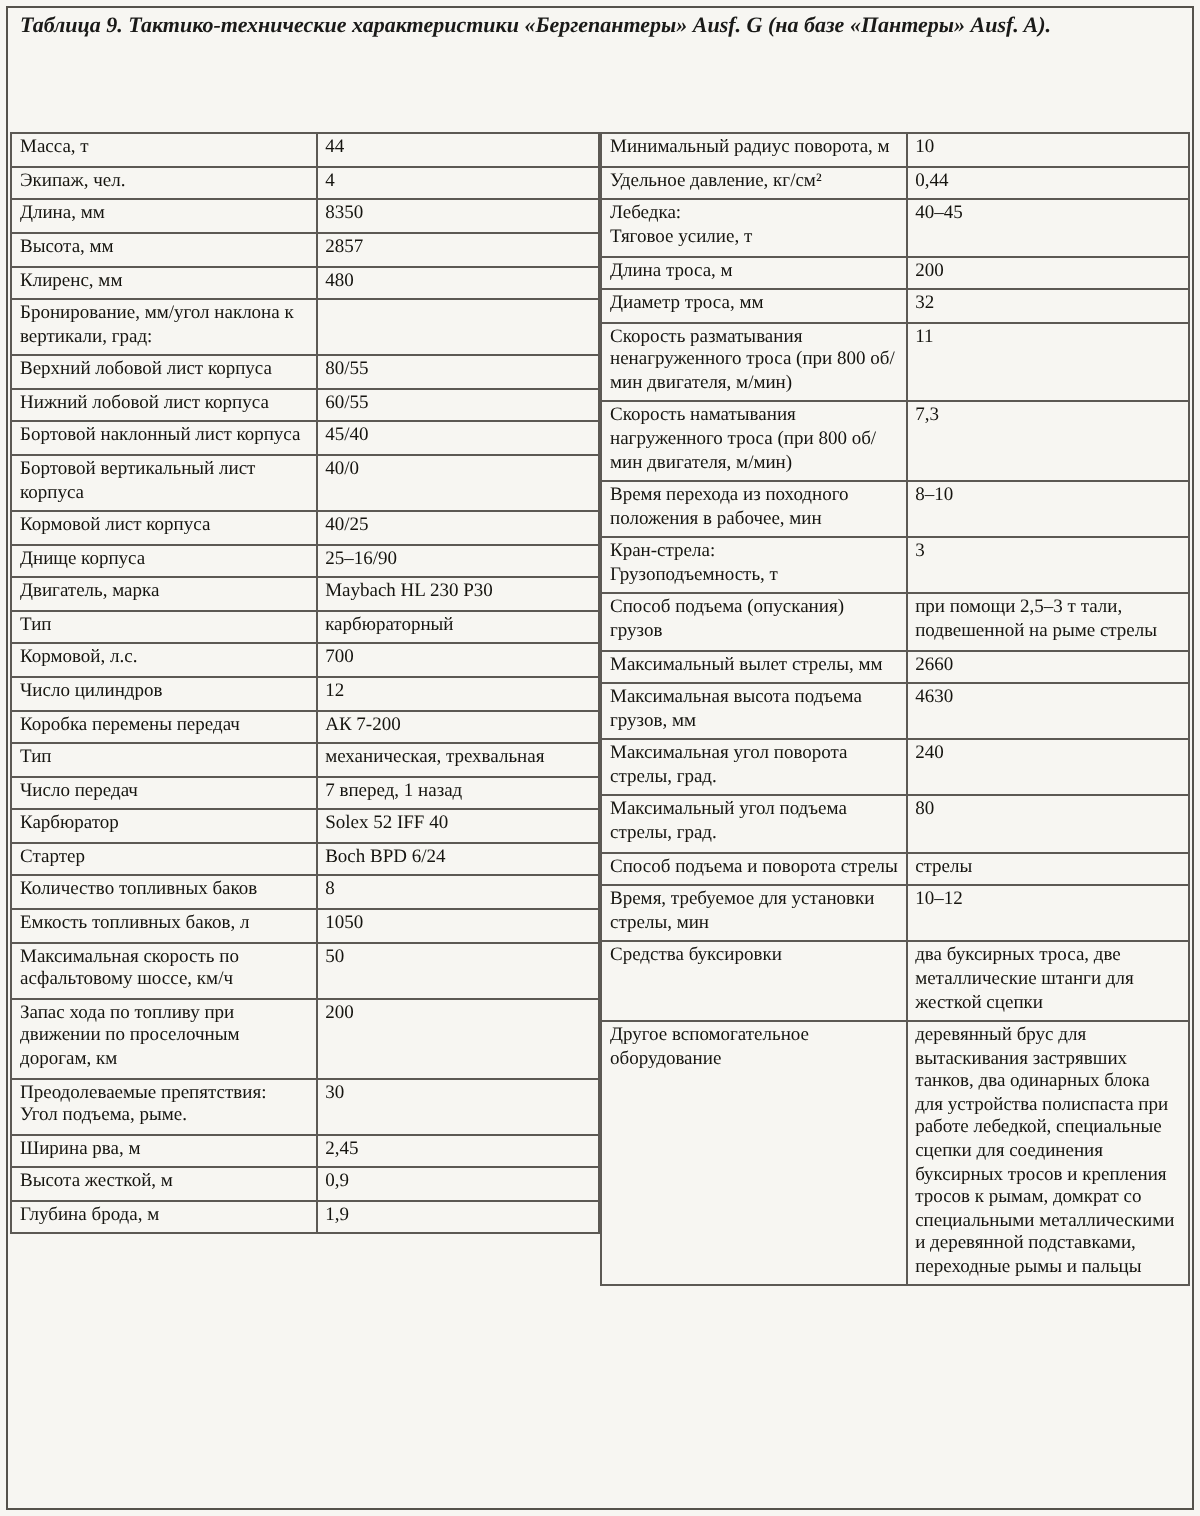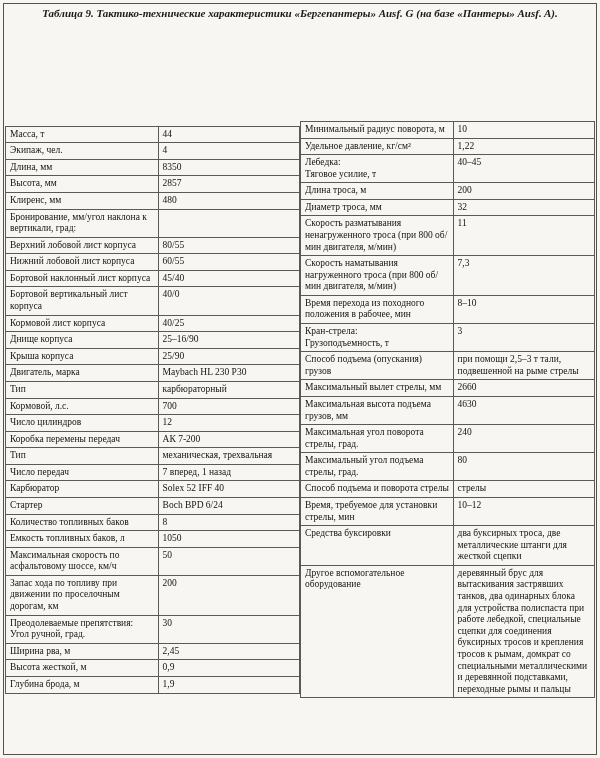--- a/index.html
+++ b/index.html
@@ -21,29 +21,28 @@
     height: 100%;
     border: 1px solid #55524c;
     background: #f7f6f2;
     display: flex;
     flex-direction: column;
   }
   .title {
     font-size: 11px;
     font-weight: bold;
     font-style: italic;
-    text-align: center;
     padding: 3px 6px 2px 6px;
     color: #1a1a18;
     line-height: 1.2;
   }
   .tables {
     flex: 1;
     display: flex;
-    align-items: center;
+    align-items: flex-start;
     padding: 0 1px 1px 1px;
     min-height: 0;
     margin-top: 44px;
   }
   .half {
     width: 50%;
     min-width: 0;
   }
   table.spec {
     width: 100%;
@@ -116,24 +115,20 @@
               </tr>
               <tr>
                 <td class="label-cell">Кормовой лист корпуса</td>
                 <td class="value-cell">40/25</td>
               </tr>
               <tr>
                 <td class="label-cell">Днище корпуса</td>
                 <td class="value-cell">25–16/90</td>
               </tr>
               <tr>
-                <td class="label-cell">Крыша корпуса</td>
-                <td class="value-cell">25/90</td>
-              </tr>
-              <tr>
                 <td class="label-cell">Двигатель, марка</td>
                 <td class="value-cell">Maybach HL 230 P30</td>
               </tr>
               <tr>
                 <td class="label-cell">Тип</td>
                 <td class="value-cell">карбюраторный</td>
               </tr>
               <tr>
                 <td class="label-cell">Кормовой, л.с.</td>
                 <td class="value-cell">700</td>
@@ -173,21 +168,21 @@
               <tr>
                 <td class="label-cell">Максимальная скорость по асфальтовому шоссе, км/ч</td>
                 <td class="value-cell">50</td>
               </tr>
               <tr>
                 <td class="label-cell">Запас хода по топливу при движении по проселочным дорогам, км</td>
                 <td class="value-cell">200</td>
               </tr>
               <tr>
                 <td class="label-cell">Преодолеваемые препятствия:
-Угол ручной, град.</td>
+Угол подъема, рыме.</td>
                 <td class="value-cell">30</td>
               </tr>
               <tr>
                 <td class="label-cell">Ширина рва, м</td>
                 <td class="value-cell">2,45</td>
               </tr>
               <tr>
                 <td class="label-cell">Высота жесткой, м</td>
                 <td class="value-cell">0,9</td>
               </tr>
@@ -200,21 +195,21 @@
       </div>
       <div class="half">
         <table class="spec">
           <tbody>
               <tr>
                 <td class="label-cell">Минимальный радиус поворота, м</td>
                 <td class="value-cell">10</td>
               </tr>
               <tr>
                 <td class="label-cell">Удельное давление, кг/см²</td>
-                <td class="value-cell">1,22</td>
+                <td class="value-cell">0,44</td>
               </tr>
               <tr>
                 <td class="label-cell">Лебедка:
 Тяговое усилие, т</td>
                 <td class="value-cell">40–45</td>
               </tr>
               <tr>
                 <td class="label-cell">Длина троса, м</td>
                 <td class="value-cell">200</td>
               </tr>

